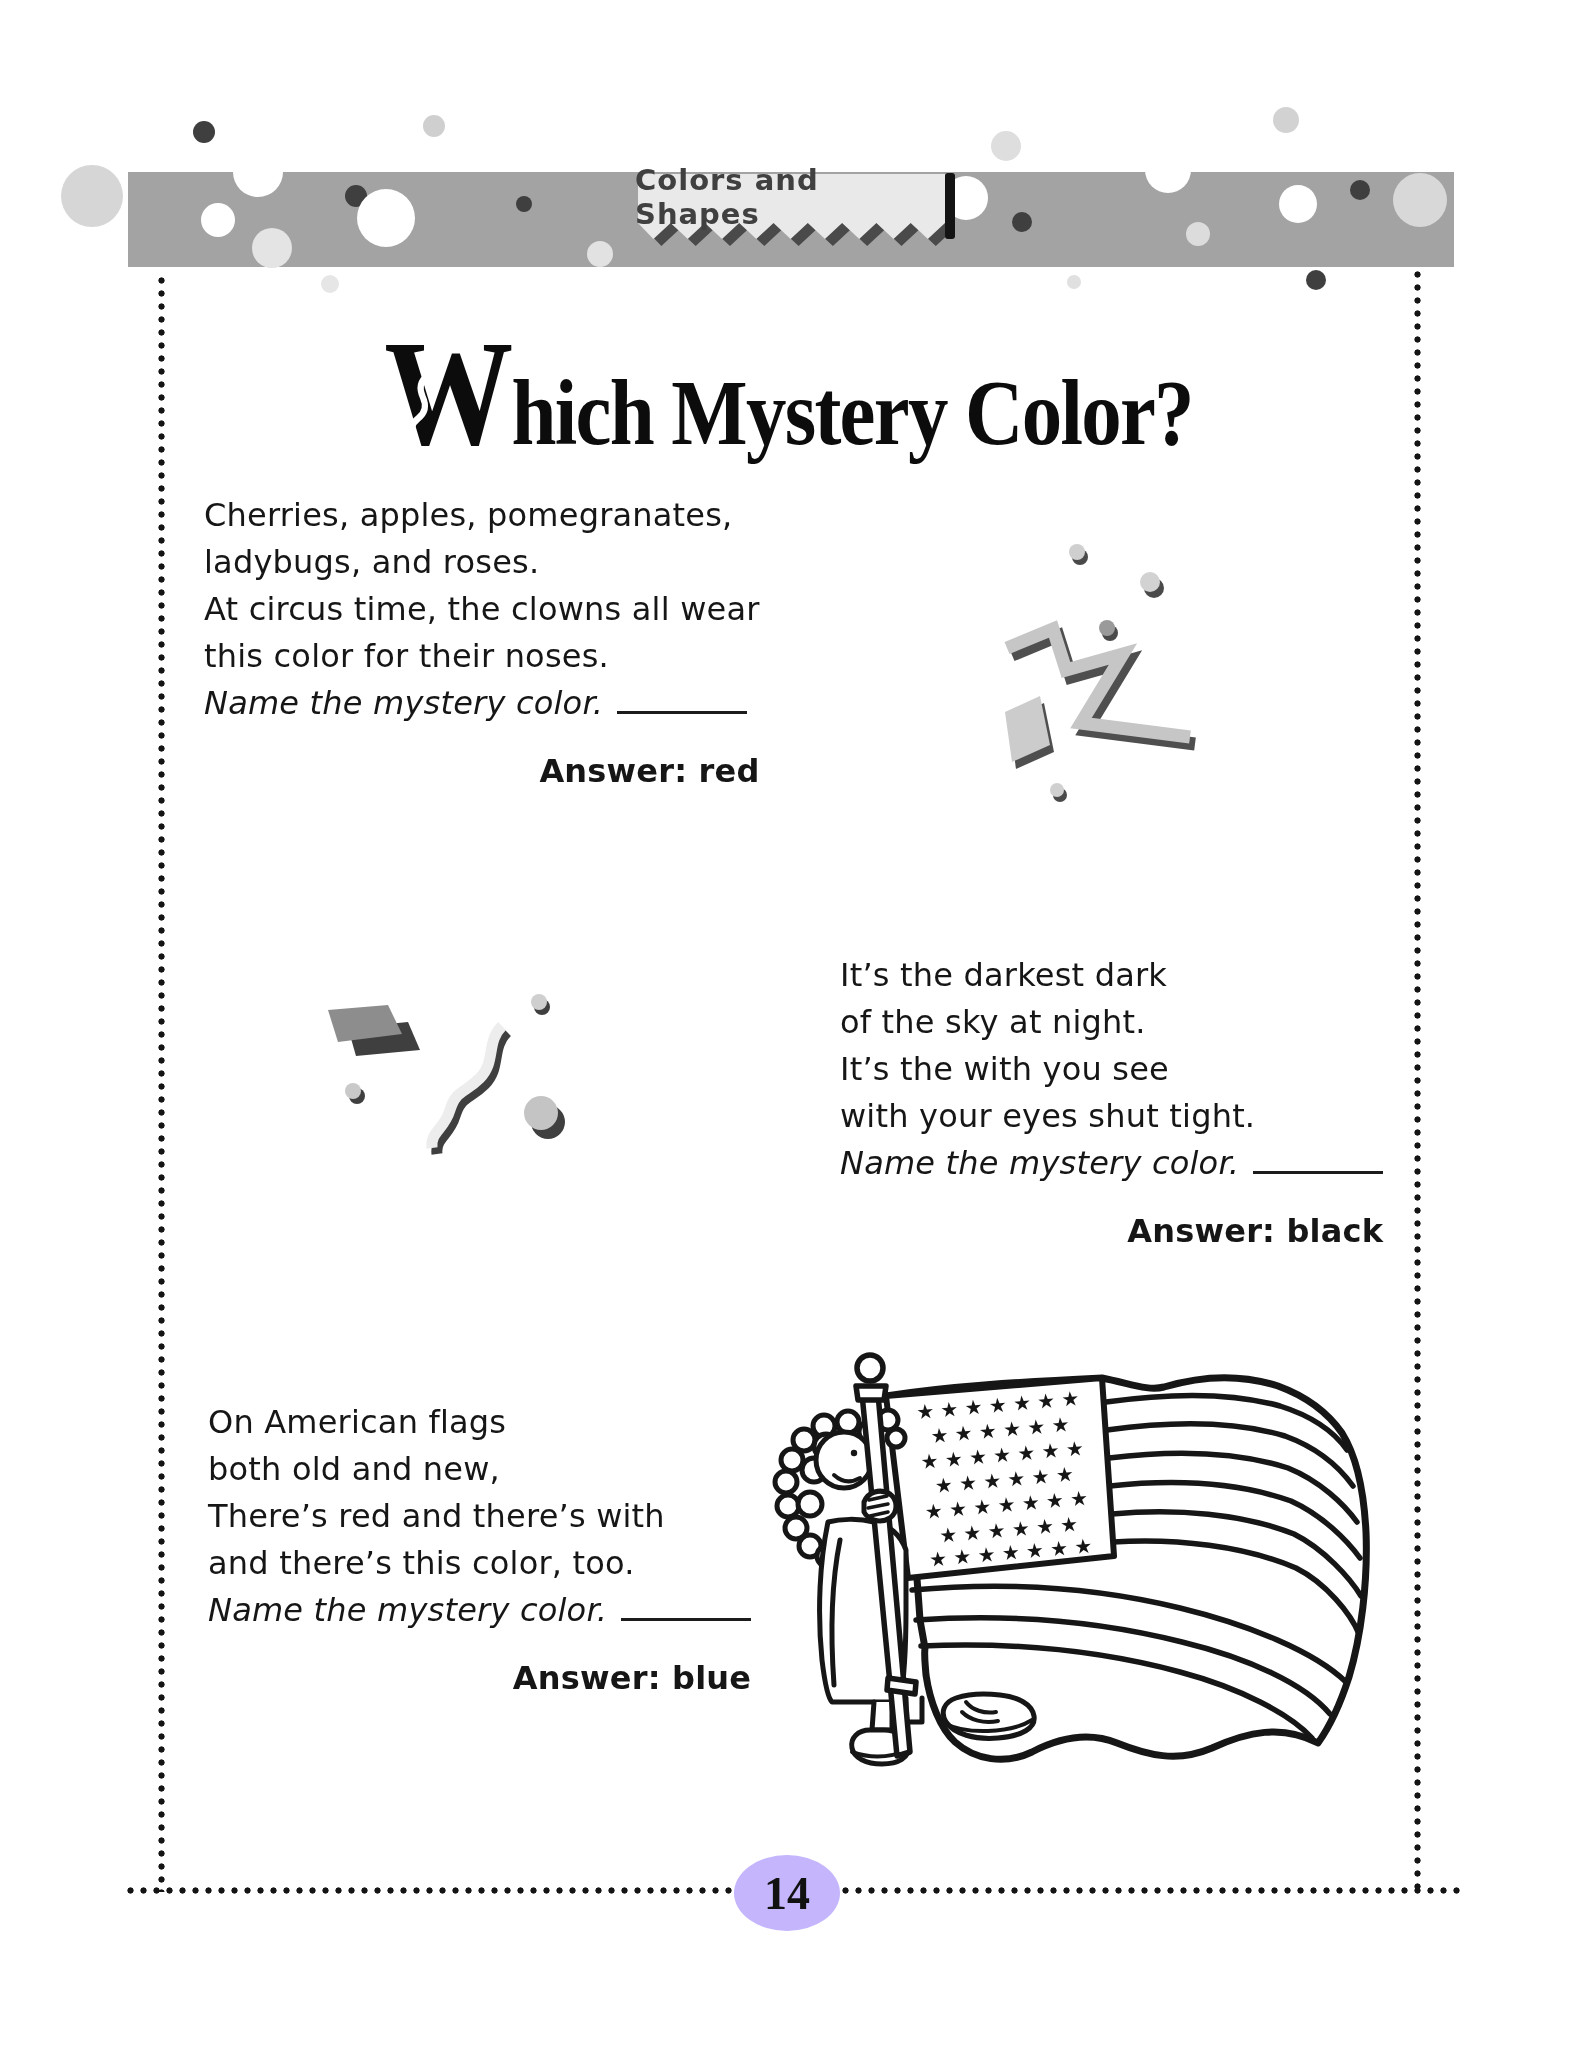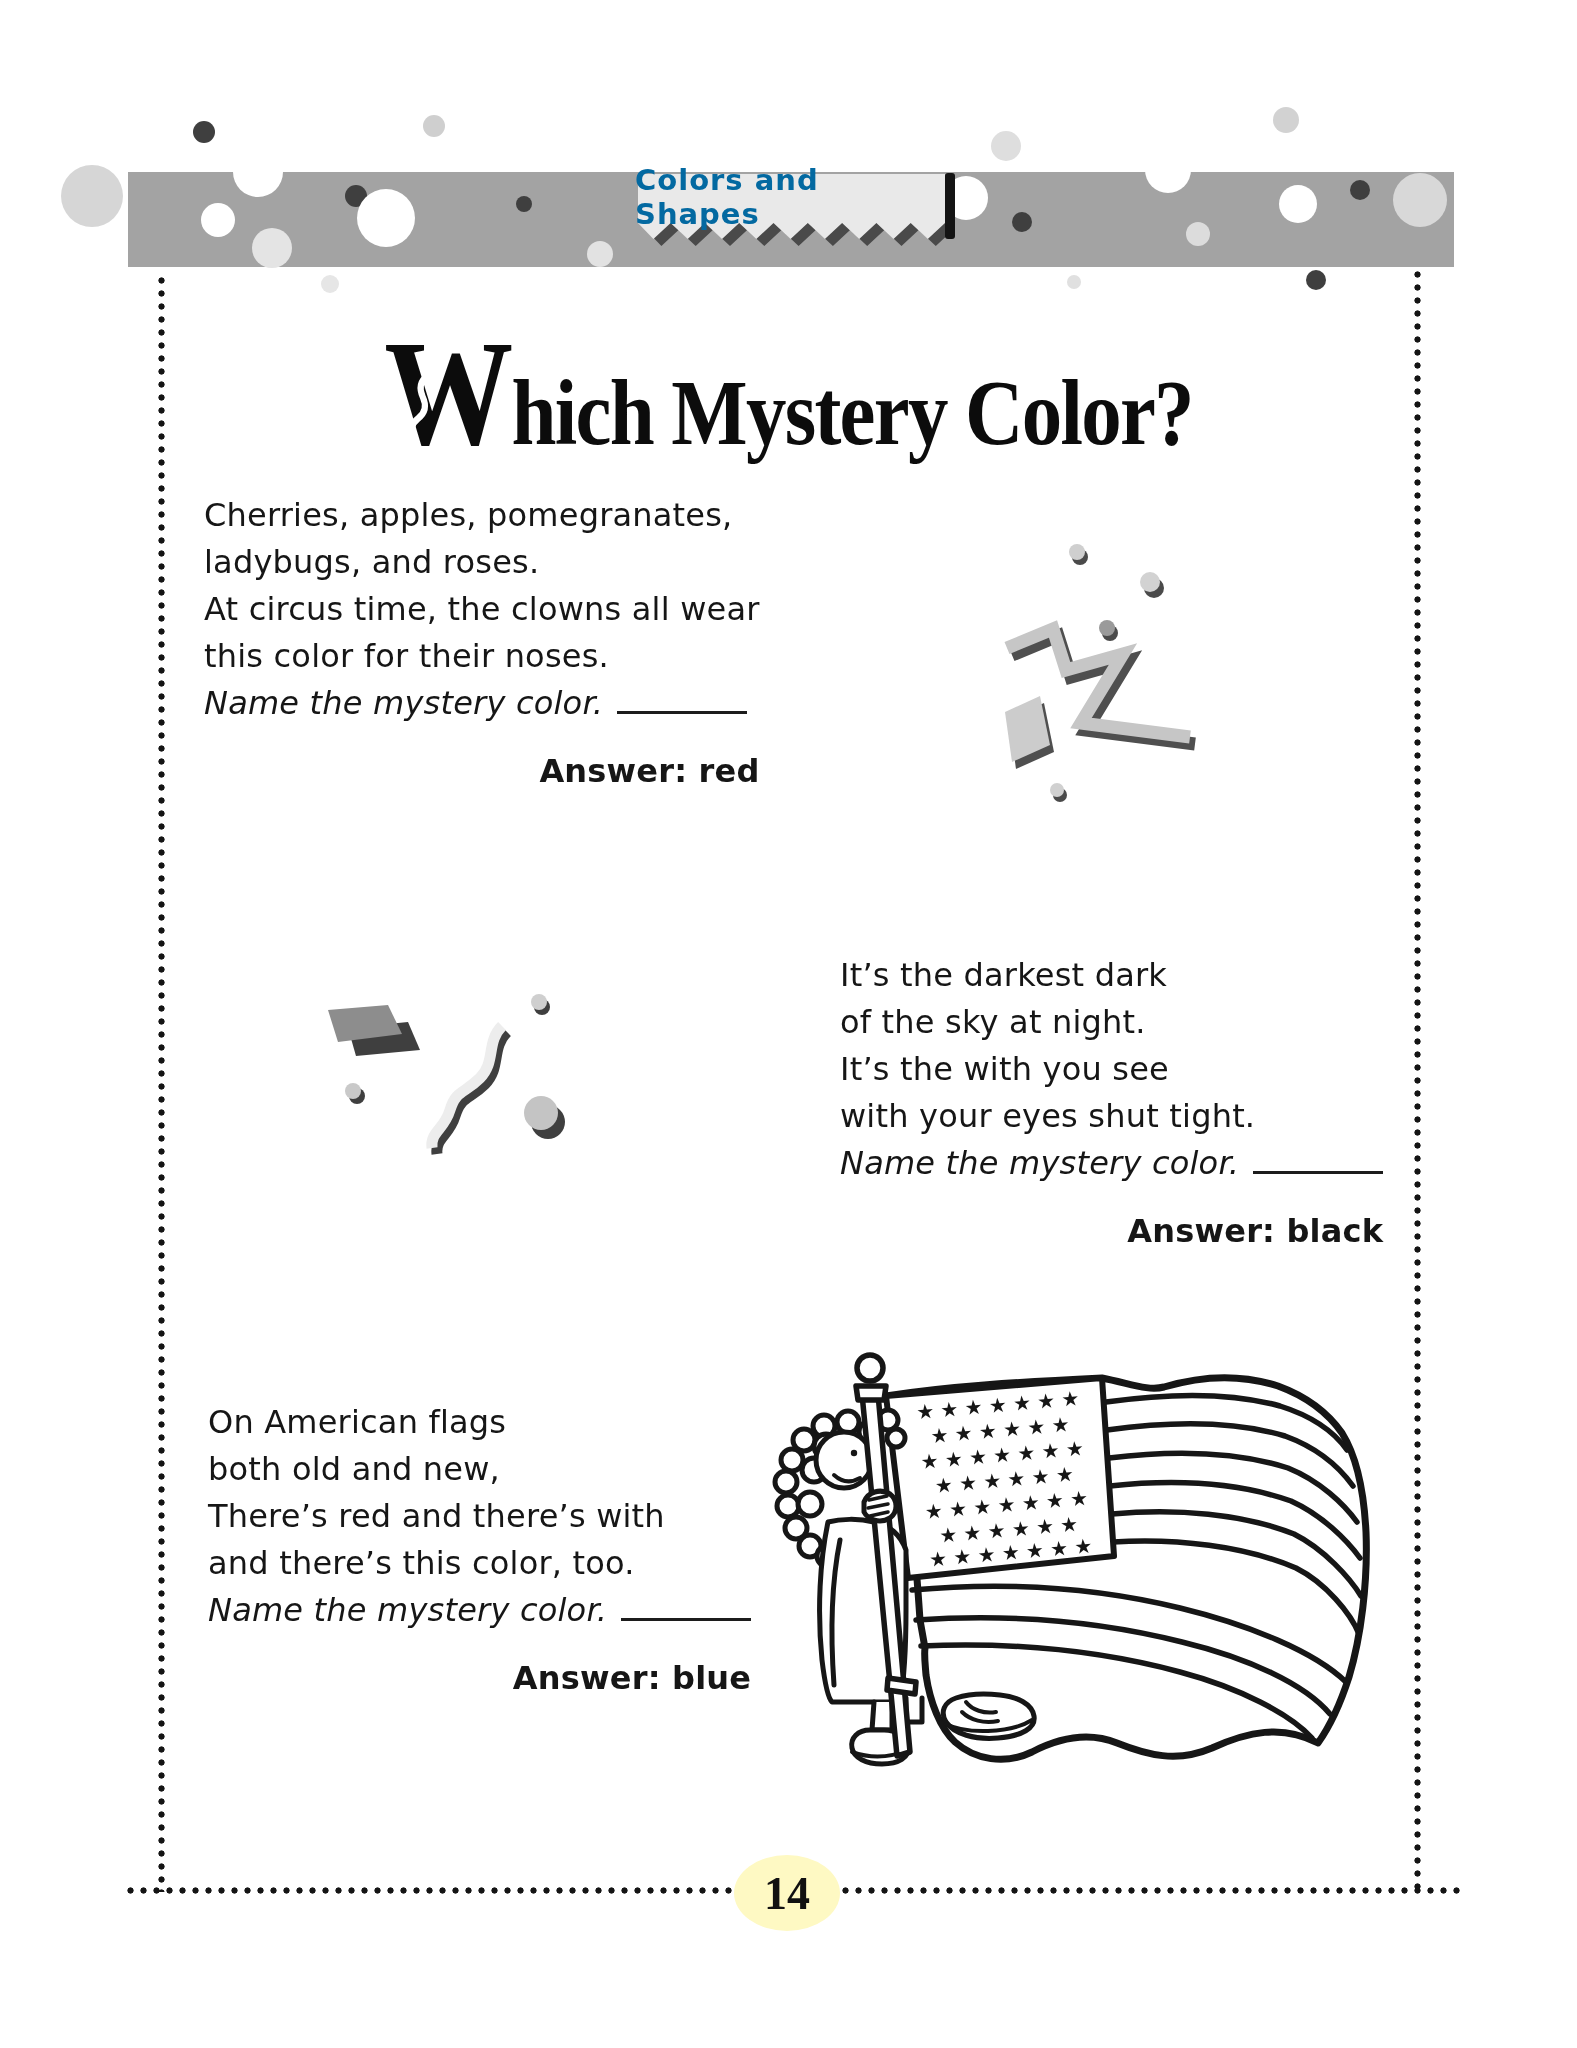--- a/index.html
+++ b/index.html
@@ -8,21 +8,21 @@
     font-family:"DejaVu Sans", sans-serif; color:#161616; overflow:hidden;
   }
   .banner { position:absolute; left:128px; top:172px; width:1326px; height:95px; background:#a3a3a3; }
   .dot { position:absolute; border-radius:50%; }
 
   .tab { position:absolute; left:635px; top:171px; width:326px; height:74px; }
   .tab svg { position:absolute; left:0; top:0; }
   .tab-label {
     position:absolute; left:0; top:0; width:310px; height:52px;
     display:flex; align-items:center; justify-content:center;
-    font-weight:bold; font-size:29px; letter-spacing:1px; color:#0369a1;
+    font-weight:bold; font-size:29px; letter-spacing:1px; color:#404040;
   }
 
   .v-dots { position:absolute; width:7px;
     background-image:radial-gradient(circle, #141414 2.8px, transparent 3.4px);
     background-size:7px 13px; background-repeat:repeat-y; }
   .v-left  { left:158px; top:274px; height:1618px; }
   .v-right { left:1414px; top:268px; height:1624px; }
   .h-dots { position:absolute; left:124px; top:1887px; width:1338px; height:7px;
     background-image:radial-gradient(circle, #141414 2.8px, transparent 3.4px);
     background-size:13px 7px; background-repeat:repeat-x; }
@@ -39,21 +39,21 @@
 
   .riddle { position:absolute; font-size:32px; line-height:47px; letter-spacing:0.2px; color:#161616; }
   .riddle .prompt-text { font-style:italic; }
   .blank { display:inline-block; width:130px; border-bottom:3px solid #1c1c1c; margin-left:14px; height:30px; vertical-align:baseline; }
   .answer { font-weight:bold; margin-top:21px;text-align:right; }
 
   .art { position:absolute; }
 
   .page-oval {
     position:absolute; left:734px; top:1855px; width:106px; height:76px;
-    background:#fef9c3; border-radius:50%;
+    background:#c4b5fd; border-radius:50%;
     display:flex; align-items:center; justify-content:center;
     font-family:"Liberation Serif", serif; font-weight:bold; font-size:46px; color:#111;
   }
 </style>
 </head>
 <body>
 
 <div class="page">
 
   <div class="banner"></div>

